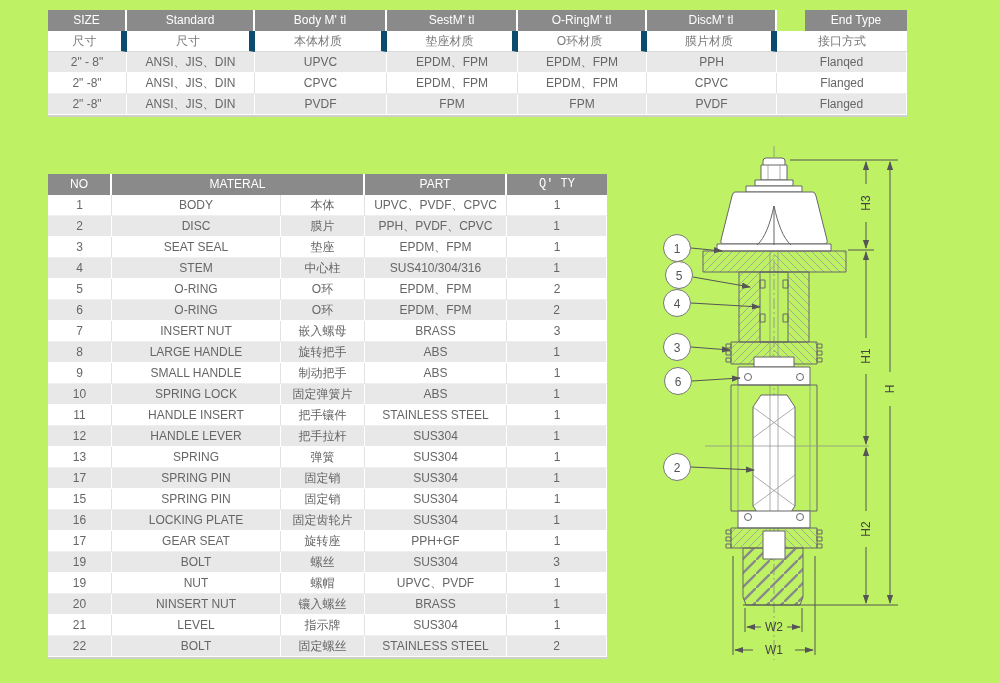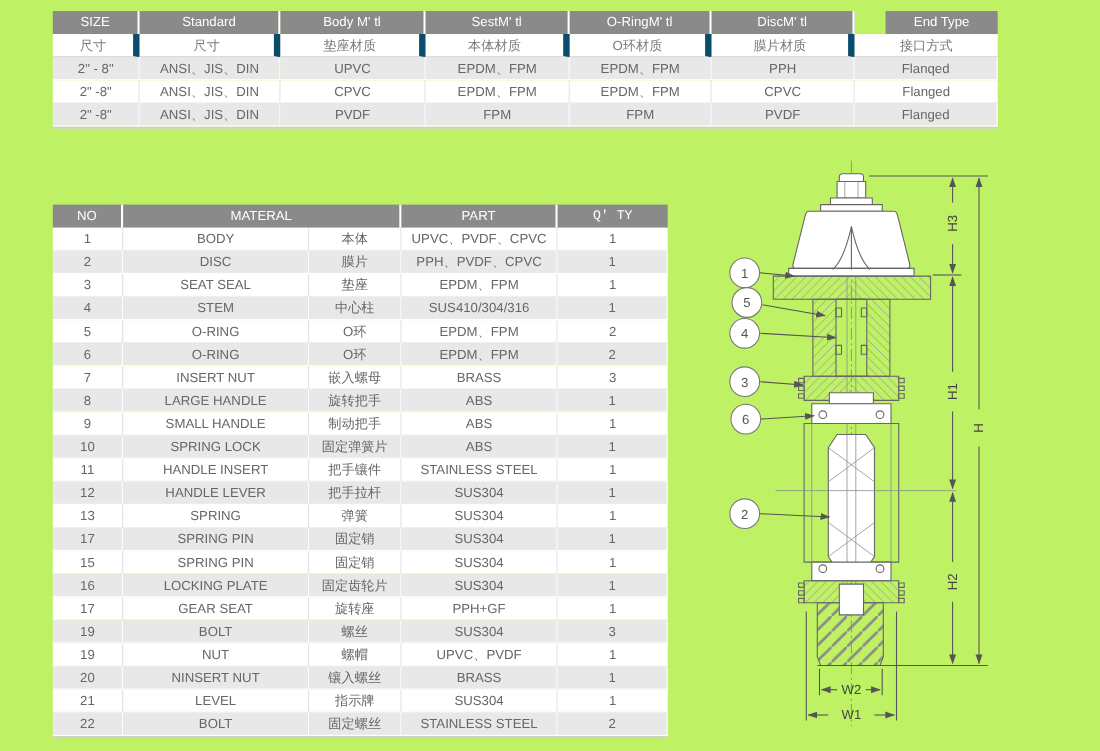--- a/index.html
+++ b/index.html
@@ -19,21 +19,21 @@
                   border-right:6px solid #0c4a6e; border-bottom:1px solid #d9d9d9; }
   .tt-sub .cell:last-child { border-right:none; }
   .tt-data .cell { color:#666666; line-height:20px; border-right:1px solid #e2e2e2;
                    border-bottom:1px solid #efefef; background:#ffffff; }
   .tt-data .cell:last-child { border-right:none; }
   .tt-data.alt .cell { background:#e8e8e8; border-right:1px solid #ffffff; border-bottom:1px solid #ffffff; }
 
   
   .parts-table { position:absolute; left:48px; top:174px; width:559px; font-size:12px;
                  border-bottom:2px solid #cfcfcf; }
-  .pt-head { display:grid; grid-template-columns:64px 253px 142px 100px;margin-top:12px; }
+  .pt-head { display:grid; grid-template-columns:64px 253px 142px 100px; }
   .pt-head .cell { background:#8a8a8a; color:#ffffff; line-height:21px; border-right:2px solid #ffffff; }
   .pt-head .cell:last-child { border-right:none;font-family:Liberation Mono, monospace; }
   .pt-row { display:grid; grid-template-columns:64px 169px 84px 142px 100px; }
   .pt-row .cell { color:#666666; line-height:20px; background:#ffffff;
                   border-right:1px solid #e2e2e2; border-bottom:1px solid #efefef; }
   .pt-row .cell:last-child { border-right:none; }
   .pt-row.alt .cell { background:#e8e8e8; border-right:1px solid #ffffff; border-bottom:1px solid #ffffff; }
 
   
   .diagram { position:absolute; left:615px; top:135px; width:345px; height:535px; }
@@ -60,22 +60,22 @@
       <div class="cell">Standard</div>
       <div class="cell">Body M' tl</div>
       <div class="cell">SestM' tl</div>
       <div class="cell">O-RingM' tl</div>
       <div class="cell">DiscM' tl</div>
       <div class="cell">End Type</div>
     </div>
     <div class="tt-row tt-sub">
       <div class="cell">尺寸</div>
       <div class="cell">尺寸</div>
+      <div class="cell">本体材质</div>
       <div class="cell">垫座材质</div>
-      <div class="cell">本体材质</div>
       <div class="cell">O环材质</div>
       <div class="cell">膜片材质</div>
       <div class="cell">接口方式</div>
     </div>
     <div class="tt-row tt-data alt">
       <div class="cell">2" - 8"</div>
       <div class="cell">ANSI、JIS、DIN</div>
       <div class="cell">UPVC</div>
       <div class="cell">EPDM、FPM</div>
       <div class="cell">EPDM、FPM</div>

